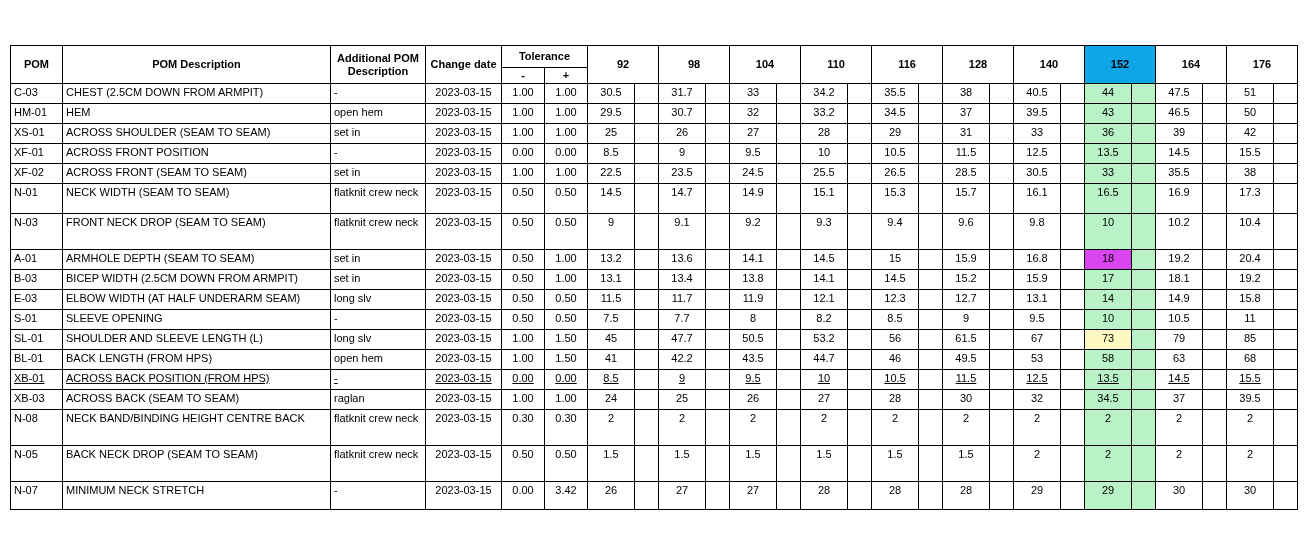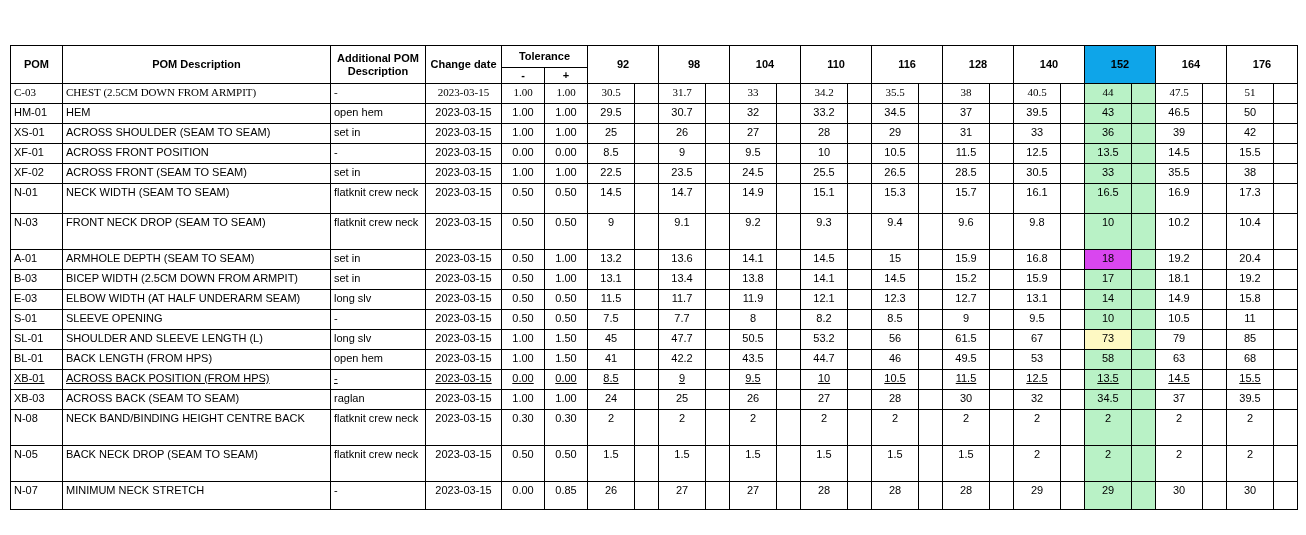--- a/index.html
+++ b/index.html
@@ -102,21 +102,21 @@
           <th rowspan="2" colspan="2" class="hl" style="background: #0ea5e9;">152</th>
           <th rowspan="2" colspan="2">164</th>
           <th rowspan="2" colspan="2">176</th>
         </tr>
       <tr class="hrow2" id="header-row-2">
         <th>-</th>
         <th>+</th>
       </tr>
     </thead>
     <tbody id="spec-body">
-        <tr style="height: 20px; font-family: Liberation Serif, serif;">
+        <tr style="height: 20px;">
           <td class="left">C-03</td>
           <td class="left">CHEST (2.5CM DOWN FROM ARMPIT)</td>
           <td class="left">-</td>
           <td class="center">2023-03-15</td>
           <td class="center">1.00</td>
           <td class="center">1.00</td>
           <td class="center">30.5</td>
           <td class=""></td>
           <td class="center">31.7</td>
           <td class=""></td>
@@ -584,21 +584,21 @@
           <td class=""></td>
           <td class="center">2</td>
           <td class=""></td>
         </tr>
         <tr style="height: 28px; margin-left: 37px;">
           <td class="left">N-07</td>
           <td class="left">MINIMUM NECK STRETCH</td>
           <td class="left">-</td>
           <td class="center">2023-03-15</td>
           <td class="center">0.00</td>
-          <td class="center">0.85</td>
+          <td class="center">3.42</td>
           <td class="center">26</td>
           <td class=""></td>
           <td class="center">27</td>
           <td class=""></td>
           <td class="center">27</td>
           <td class=""></td>
           <td class="center">28</td>
           <td class=""></td>
           <td class="center">28</td>
           <td class=""></td>

